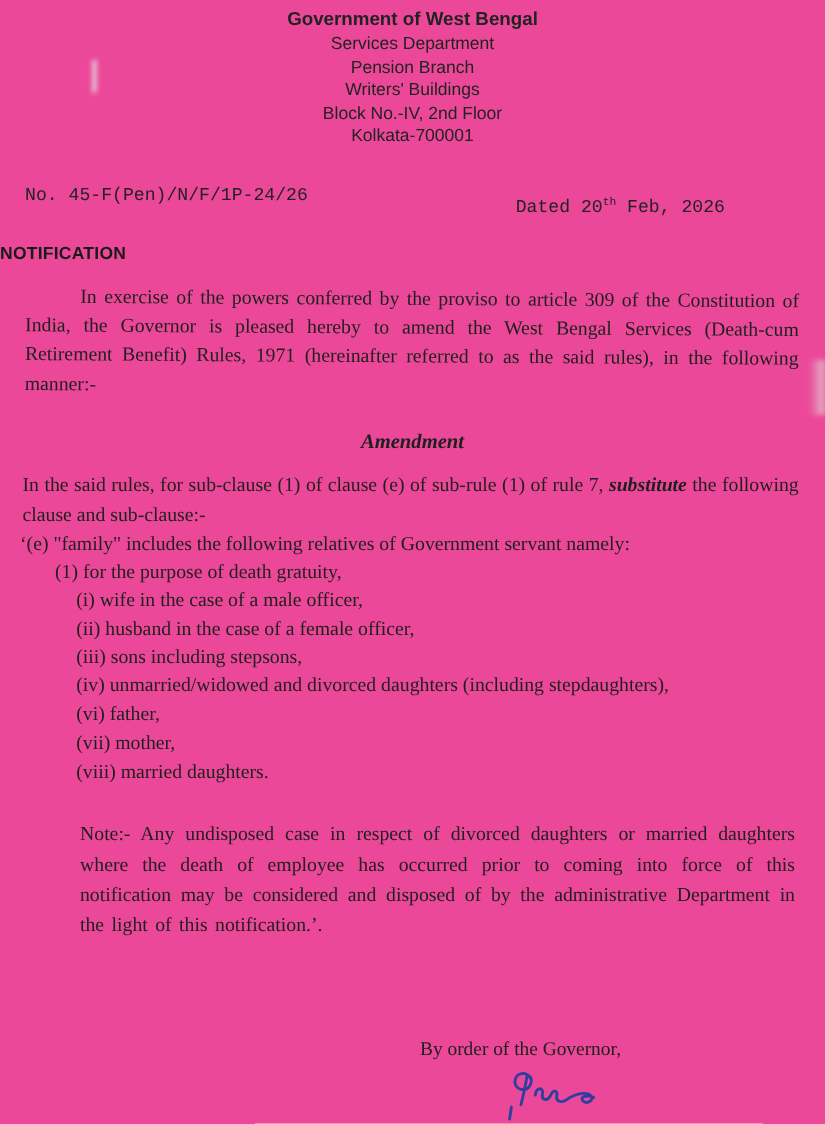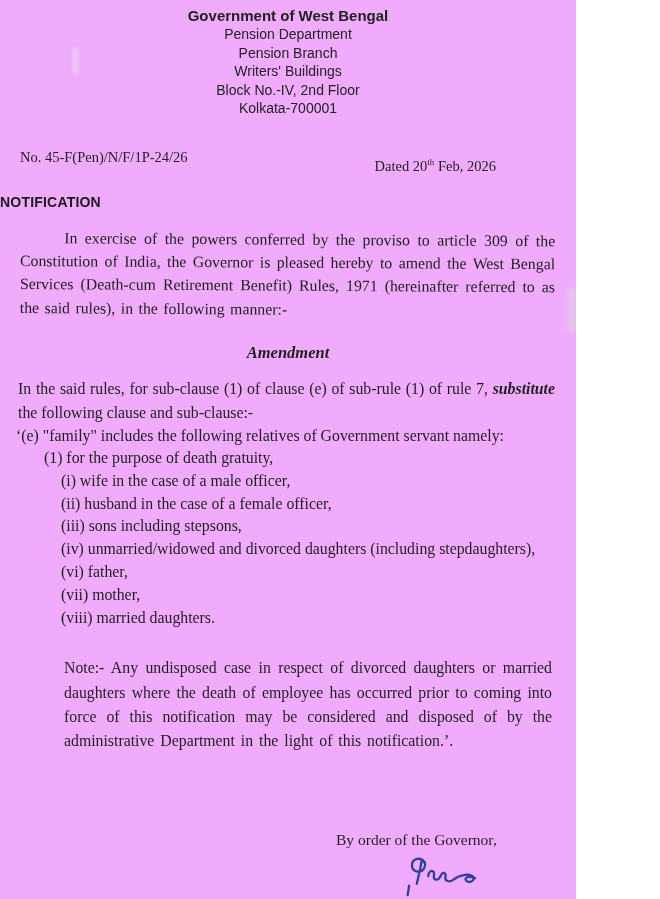--- a/index.html
+++ b/index.html
@@ -1,19 +1,19 @@
 <!DOCTYPE html>
 <html><head>
 <meta charset="utf-8">
 <style>
   html,body { margin:0; padding:0; background:#ffffff; }
   .page {
     position:relative;
-    width:576px; height:899px;
-    background:#f0abfc;
+    width:660px; height:899px;
+    background:#ec4899;
     color:#1f1f1f;
     font-family:"Liberation Serif", serif;
     overflow:hidden;
   }
   
   .letterhead {
     padding-top:7px;
     text-align:center;
     font-family:"Liberation Sans", sans-serif;
     font-size:14px;
@@ -21,21 +21,21 @@
     color:#222;
   }
   .letterhead .lh-bold { font-weight:bold; font-size:15px; }
   
   .ref-row {
     display:flex;
     justify-content:space-between;
     align-items:flex-start;
     margin-top:32px;
     padding:0 80px 0 20px;
-    font-family:Liberation Serif, serif;
+    font-family:Liberation Mono, monospace;
     font-size:14.5px;
     color:#222;
   }
   .ref-date { margin-top:8px; white-space:nowrap; }
   .ref-date sup { font-size:9px; }
   
   .notif-heading {
     margin-top:19px;
     text-align:left;
     font-family:"Liberation Sans", sans-serif;
@@ -111,21 +111,21 @@
 </head>
 <body>
 
 <div class="page">
 
   <div class="smudge-left"></div>
   <div class="smudge-right"></div>
 
   <div class="letterhead">
     <div class="lh-bold">Government of West Bengal</div>
-    <div>Pension Department</div>
+    <div>Services Department</div>
     <div>Pension Branch</div>
     <div>Writers' Buildings</div>
     <div>Block No.-IV, 2nd Floor</div>
     <div>Kolkata-700001</div>
   </div>
 
   <div class="ref-row">
     <span class="ref-no">No. 45-F(Pen)/N/F/1P-24/26</span>
     <span class="ref-date"><span>Dated 20</span><sup>th</sup><span> Feb, 2026</span></span>
   </div>

